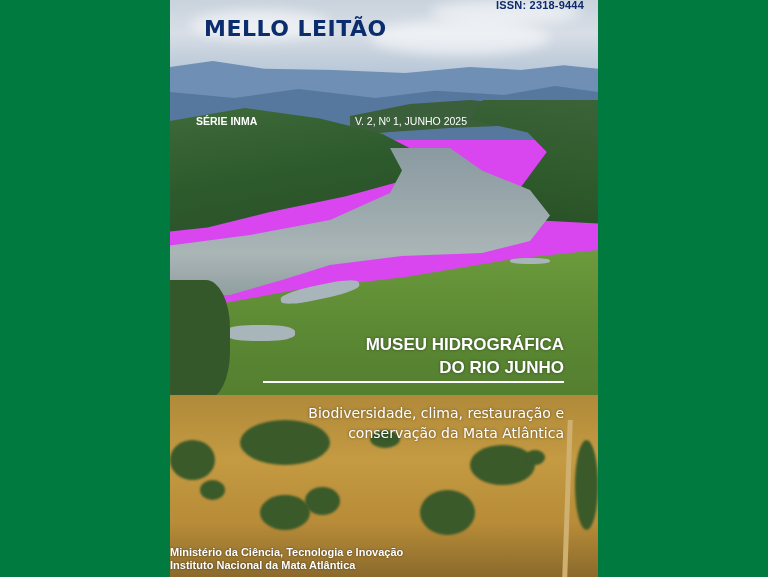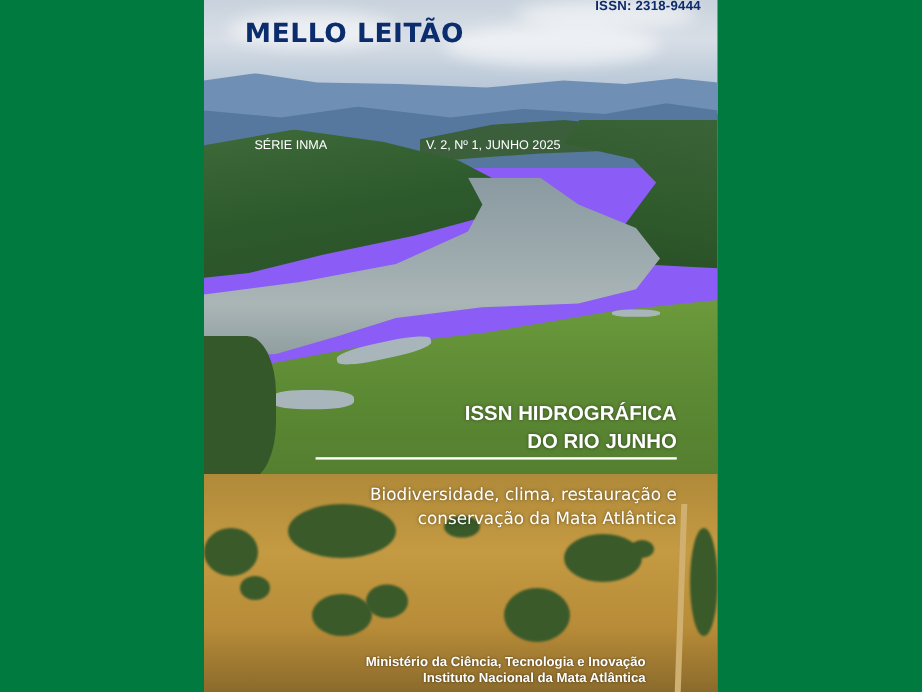--- a/index.html
+++ b/index.html
@@ -5,21 +5,21 @@
   html, body { margin:0; padding:0; }
   body {
     width:768px; height:577px; overflow:hidden;
     background:#007a3e;
     font-family:"DejaVu Sans", sans-serif;
     position:relative;
   }
   .cover {
     position:absolute; left:170px; top:0; width:428px; height:577px;
     overflow:hidden;
-    background:#8b5cf6;
+    background:#d946ef;
   }
   
   .sky {
     position:absolute; left:0; top:0; width:100%; height:95px;
     background:linear-gradient(180deg,#c9d3dd 0%,#d8dee6 35%,#c3cfdc 60%,#a9bdd2 100%);
   }
   .cloud { position:absolute; border-radius:50%; background:rgba(255,255,255,0.55); filter:blur(6px); }
   
   .mtn1 {
     position:absolute; left:0; top:58px; width:100%; height:60px;
@@ -82,22 +82,22 @@
     font-size:11px; color:#0f2a6a; letter-spacing:0.2px;
   }
   .title {
     position:absolute; left:34px; top:14px;
     font-family:"DejaVu Sans", sans-serif; font-weight:bold;
     font-size:22px; line-height:29px; letter-spacing:0.5px;
   }
   .title .l1 { color:#ffffff; }
   .title .l2, .title .l3 { color:#0b2d6e; }
   .series {
-    position:absolute; left:42px; top:115px;
-    font-family:"Liberation Sans", sans-serif; font-weight:normal;
+    position:absolute; left:26px; top:115px;
+    font-family:"Liberation Sans", sans-serif; font-weight:bold;
     font-size:10.5px; color:#ffffff;
   }
   .issue {
     position:absolute; left:185px; top:115px;
     font-family:"Liberation Sans", sans-serif; font-weight:normal;
     font-size:10.5px; color:#ffffff;
   }
   .theme {
     position:absolute; right:34px; top:333px; text-align:right;
     font-family:"Liberation Sans", sans-serif; font-weight:bold;
@@ -108,21 +108,21 @@
     position:absolute; left:93px; top:381px; width:301px; height:2px; background:#ffffff;
   }
   .subtitle {
     position:absolute; right:34px; top:387px; text-align:right;
     font-family:"DejaVu Sans", sans-serif;
     font-size:14px; line-height:20px; color:#ffffff;
     text-shadow:0 0 3px rgba(0,0,0,0.5);
     margin-top:16px;
   }
   .footer {
-    position:absolute; left:0; width:100%; top:546px; text-align:right;
+    position:absolute; left:0; width:100%; top:546px; text-align:left;
     font-family:"Liberation Sans", sans-serif; font-weight:bold;
     font-size:11px; line-height:13px; color:#ffffff;
     text-shadow:0 0 2px rgba(0,0,0,0.6);
   }
   .footer div { padding-right:60px; }
 </style>
 </head>
 <body>
 
 <div class="cover">
@@ -160,21 +160,21 @@
   <div class="issn">ISSN:  2318-9444</div>
 
   <div class="title">
     <div class="l3">MELLO LEITÃO</div>
   </div>
 
   <div class="series">SÉRIE INMA</div>
   <div class="issue">V. 2, Nº 1, JUNHO 2025</div>
 
   <div class="theme">
-    <div>ISSN HIDROGRÁFICA</div>
+    <div>MUSEU HIDROGRÁFICA</div>
     <div>DO RIO JUNHO</div>
   </div>
   <div class="rule"></div>
   <div class="subtitle">
     <div>Biodiversidade, clima, restauração e</div>
     <div>conservação da Mata Atlântica</div>
   </div>
 
   <div class="footer">
     <div>Ministério da Ciência, Tecnologia e Inovação</div>

